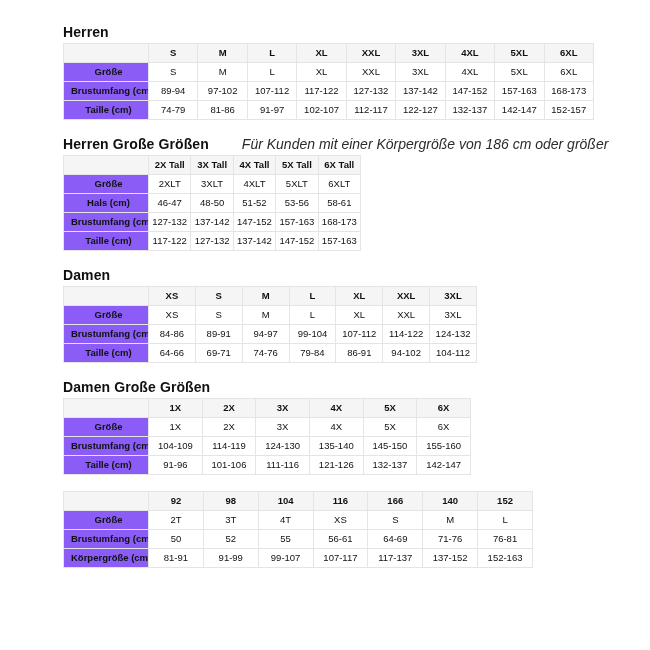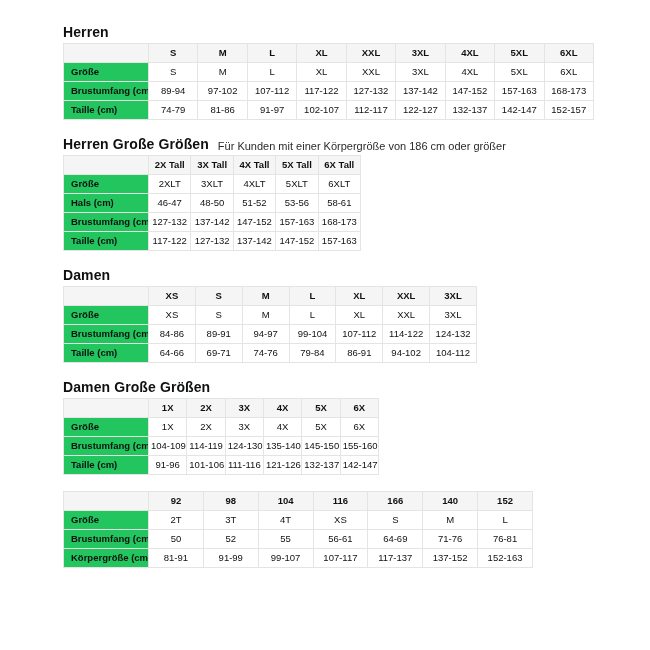--- a/index.html
+++ b/index.html
@@ -20,56 +20,58 @@
     height: 16px;
   }
   .section-title {
     font-size: 14px;
     font-weight: 700;
     line-height: 16px;
     color: #0f1111;
     letter-spacing: 0.1px;
   }
   .section-subtitle {
-    font-size: 11px;
+    font-size: 14px;
+    font-style: italic;
     color: #2b2b2b;
     white-space: nowrap;
+    margin-left: 24px;
   }
   .section-subtitle:empty { display: none; }
   table {
     border-collapse: collapse;
     table-layout: fixed;
     background: #ffffff;
   }
   .section-0 table { width: 531px; }
   .section-1 table { width: 298px; }
   .section-2 table { width: 414px; }
-  .section-3 table { width: 316px; }
+  .section-3 table { width: 408px; }
   .section-4 table { width: 470px; }
   th, td {
     border: 1px solid #e4e4e4;
     height: 19px;
     font-size: 9.5px;
     line-height: 1.1;
     text-align: center;
     vertical-align: middle;
     padding: 0 2px;
     color: #0f1111;
     overflow: hidden;
     white-space: nowrap;
   }
   thead th {
     background: #f5f5f5;
     font-weight: 700;
   }
   th.label-col { width: 85px; }
   td.label {
-    background: #22c55e;
+    background: #8b5cf6;
     font-weight: 700;
-    text-align: left;
+    text-align: center;
     padding-left: 7px;
   }
   tbody td { font-weight: 400; }
 </style>
 </head>
 <body>
 
 <div class="page">
 
   <section class="section section-0">

